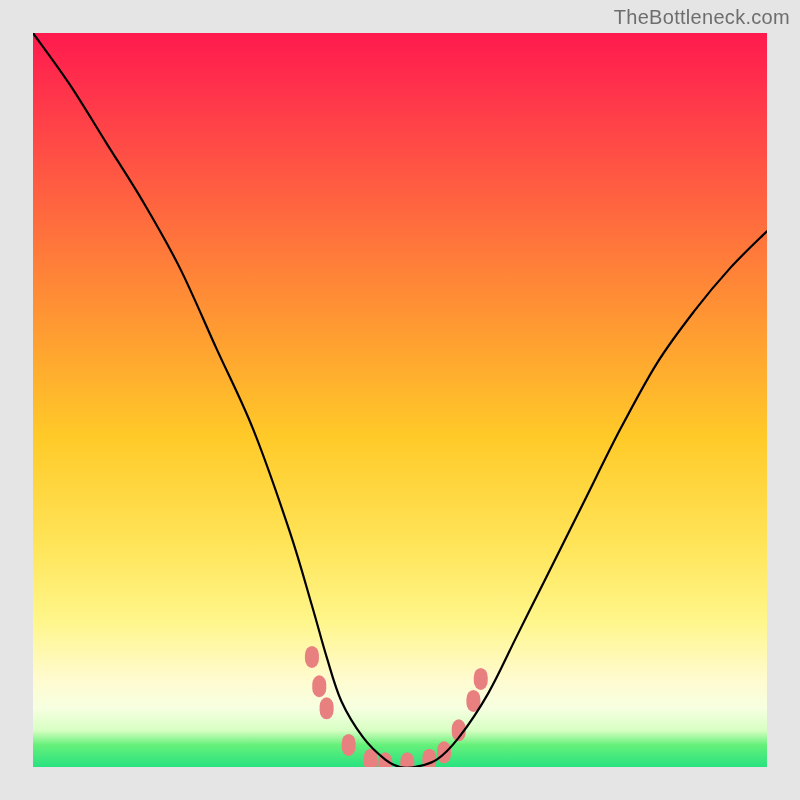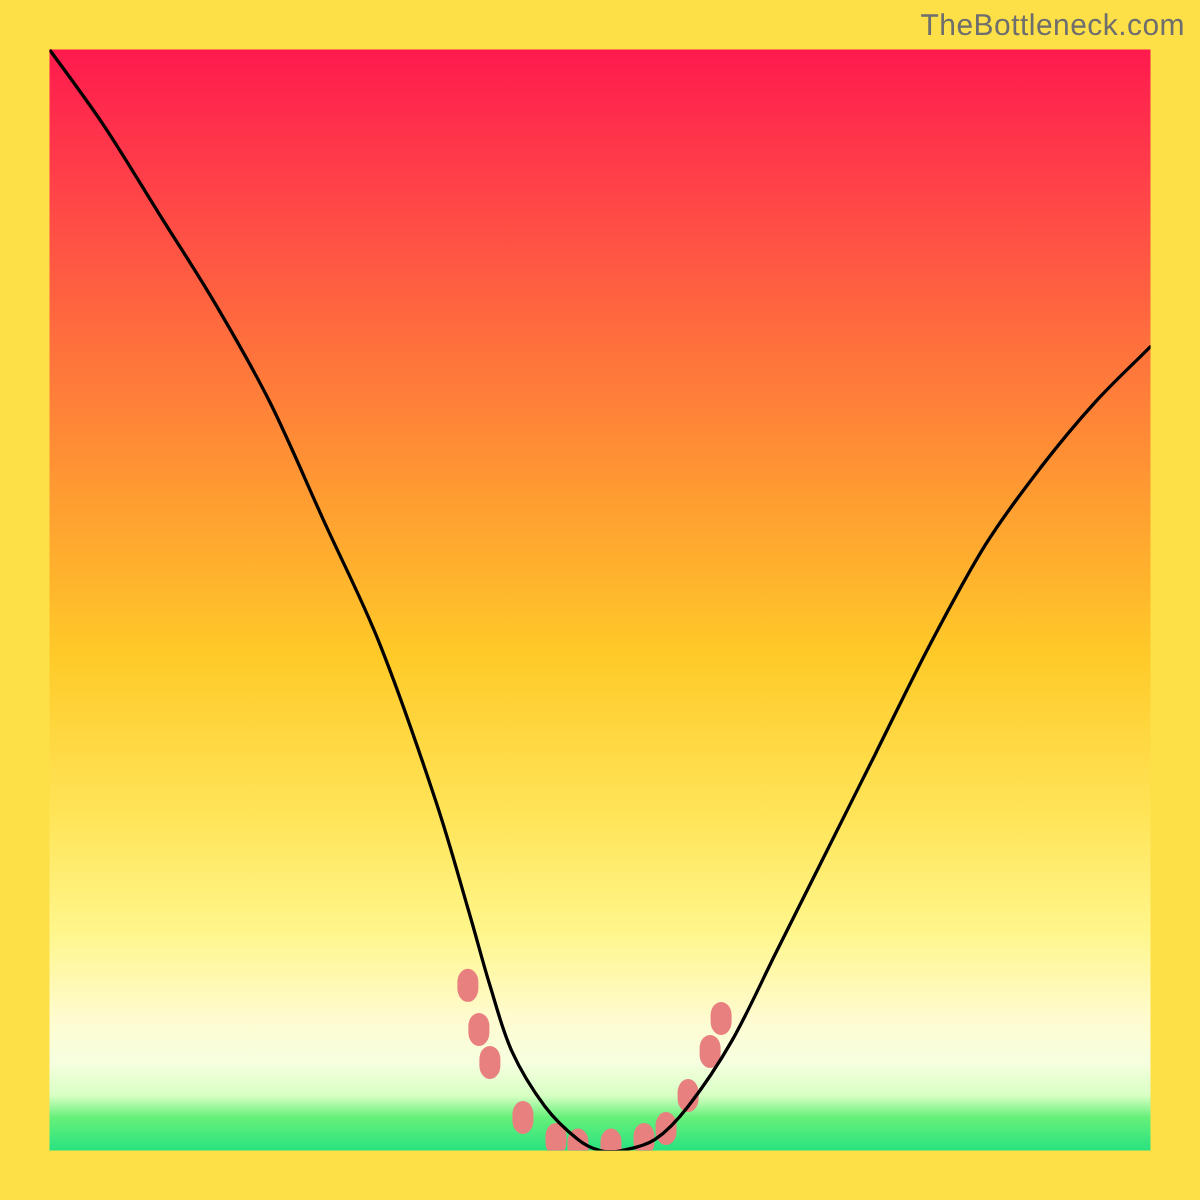--- a/index.html
+++ b/index.html
@@ -8,21 +8,21 @@
     width: 800px;
     height: 800px;
     background: #000;
     font-family: Arial, Helvetica, sans-serif;
     overflow: hidden;
   }
   .frame {
     position: relative;
     width: 800px;
     height: 800px;
-    background: #fde047;
+    background: #e5e5e5;
   }
   .plot-area {
     position: absolute;
     left: 33px;
     top: 33px;
     width: 734px;
     height: 734px;
     
     background: linear-gradient(
       to bottom,

